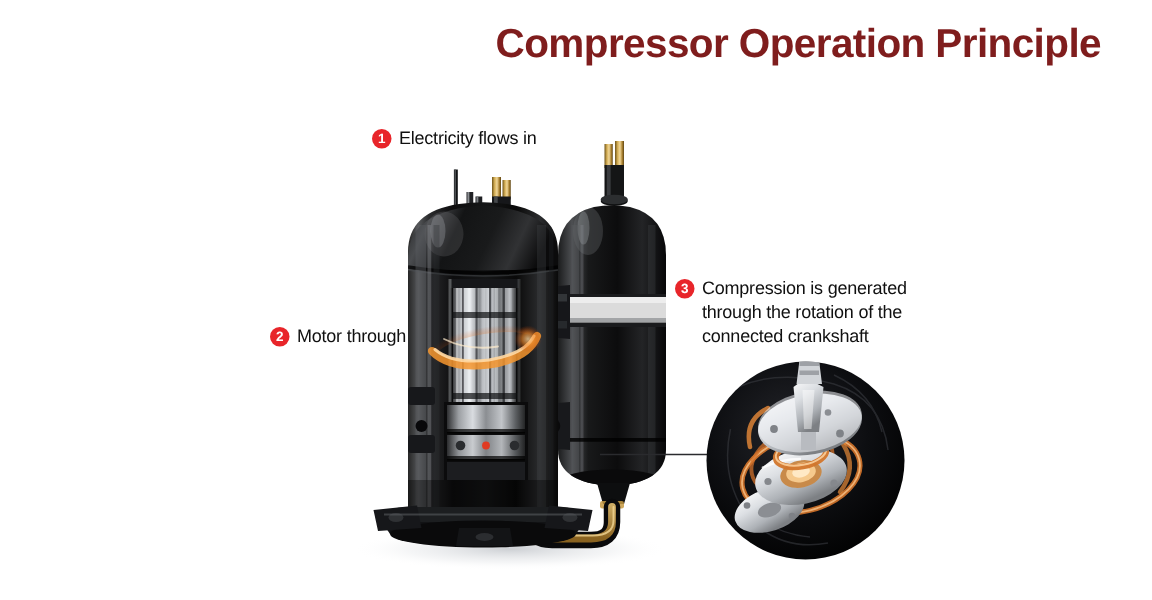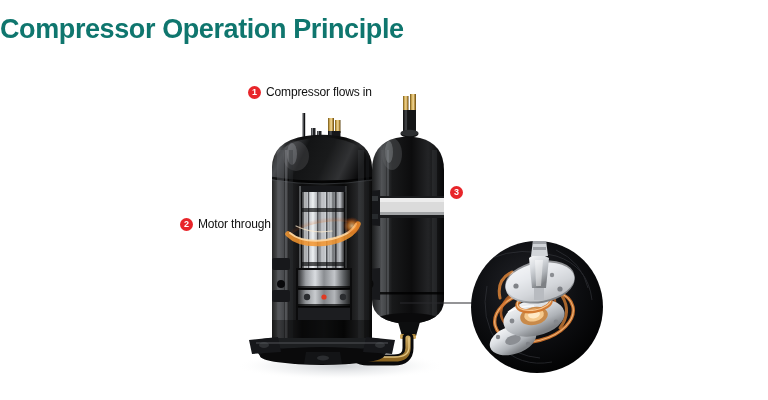--- a/index.html
+++ b/index.html
@@ -18,25 +18,25 @@
     background: #ffffff;
     overflow: hidden;
   }
 
   
   .title {
     position: absolute;
     left: 0;
     top: 13px;
     width: 734px;
-    text-align: left;
+    text-align: right;
     font-size: 27px;
     font-weight: 700;
     letter-spacing: -0.4px;
-    color: #0f766e;
+    color: #7f1d1d;
     line-height: 1.2;
     white-space: nowrap;
   }
 
   
   .callout {
     position: absolute;
     display: flex;
     align-items: flex-start;
     gap: 5px;
@@ -400,25 +400,26 @@
           <path d="M534,288 L544,288 L544,300 L534,300 Z" fill="#b8bbc0"></path>
         </g>
       </g>
 
       <circle cx="537" cy="307" r="66" fill="none" stroke="#ffffff" stroke-width="0"></circle>
     </g>
   </svg>
 
   <div class="callout" id="callout-1">
     <div class="badge">1</div>
-    <div class="callout-text">Compressor flows in</div>
+    <div class="callout-text">Electricity flows in</div>
   </div>
 
   <div class="callout" id="callout-2">
     <div class="badge">2</div>
     <div class="callout-text">Motor through</div>
   </div>
 
   <div class="callout" id="callout-3">
     <div class="badge">3</div>
+    <div class="callout-text">Compression is generated through the rotation of the connected crankshaft</div>
   </div>
 
 </div>
 
 </body></html>

